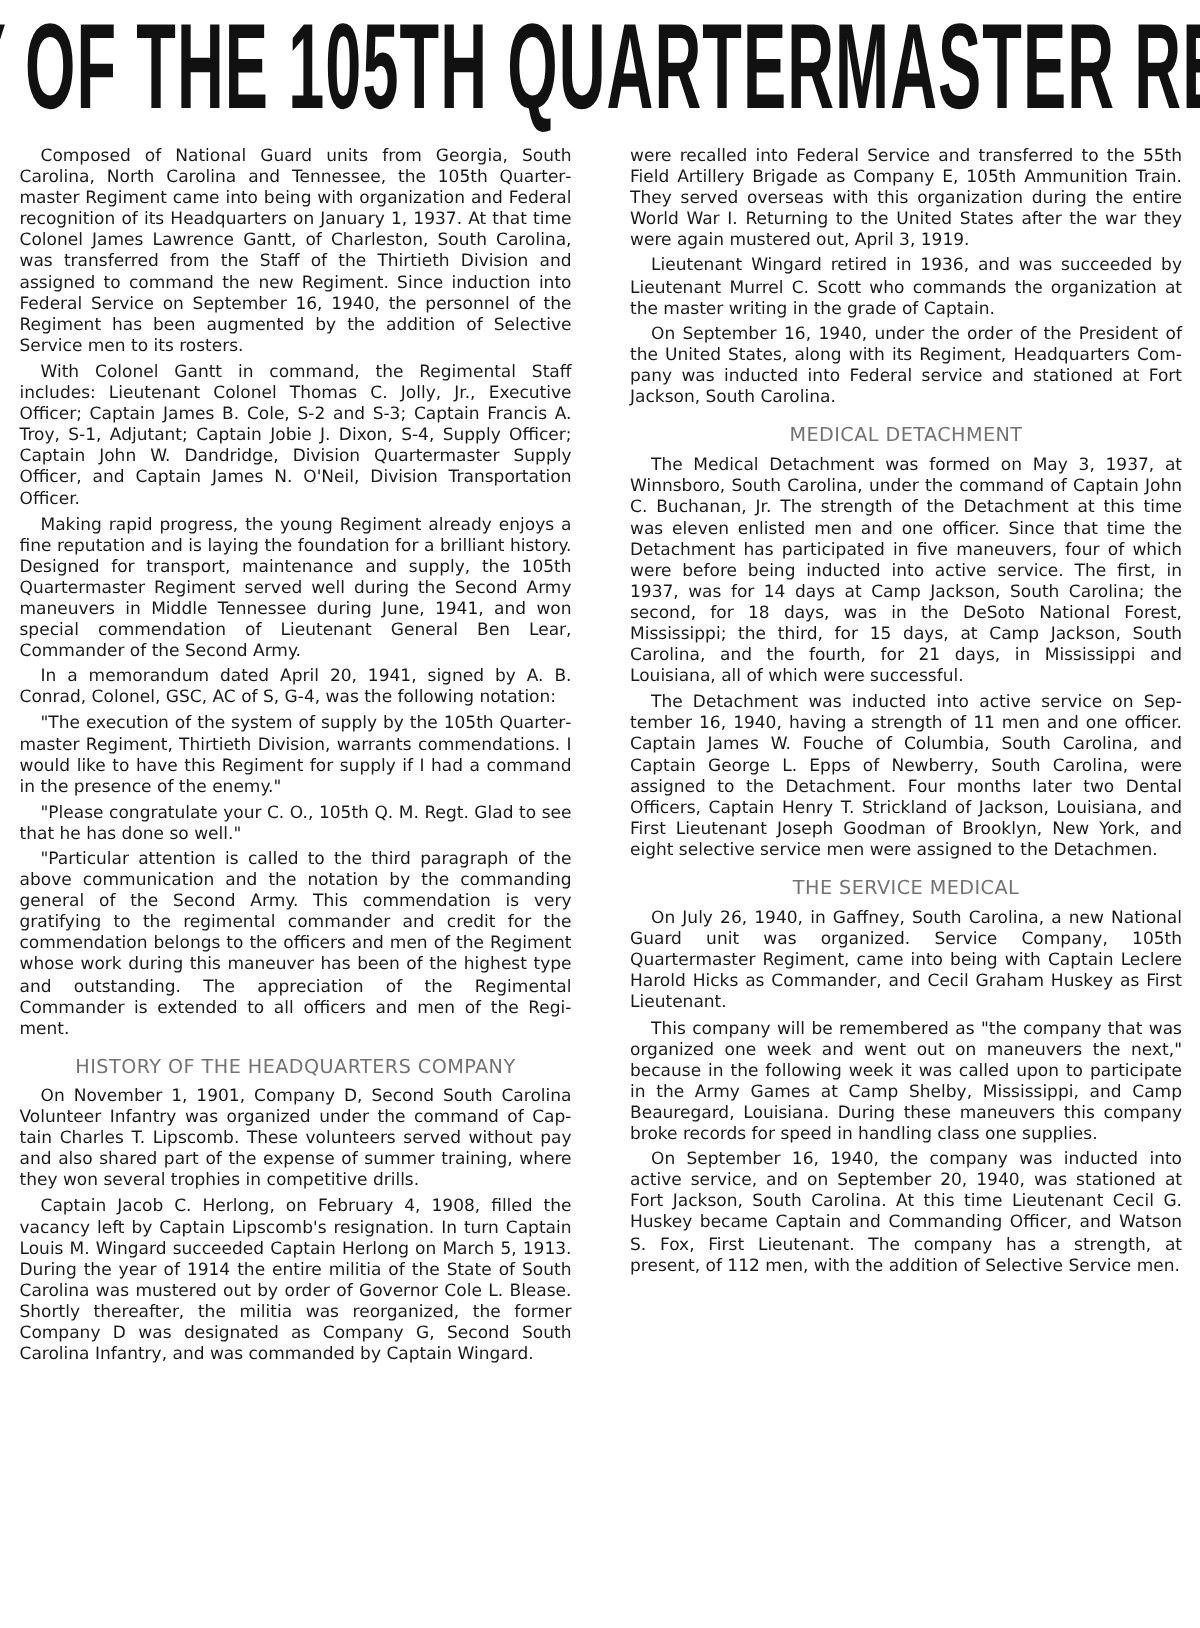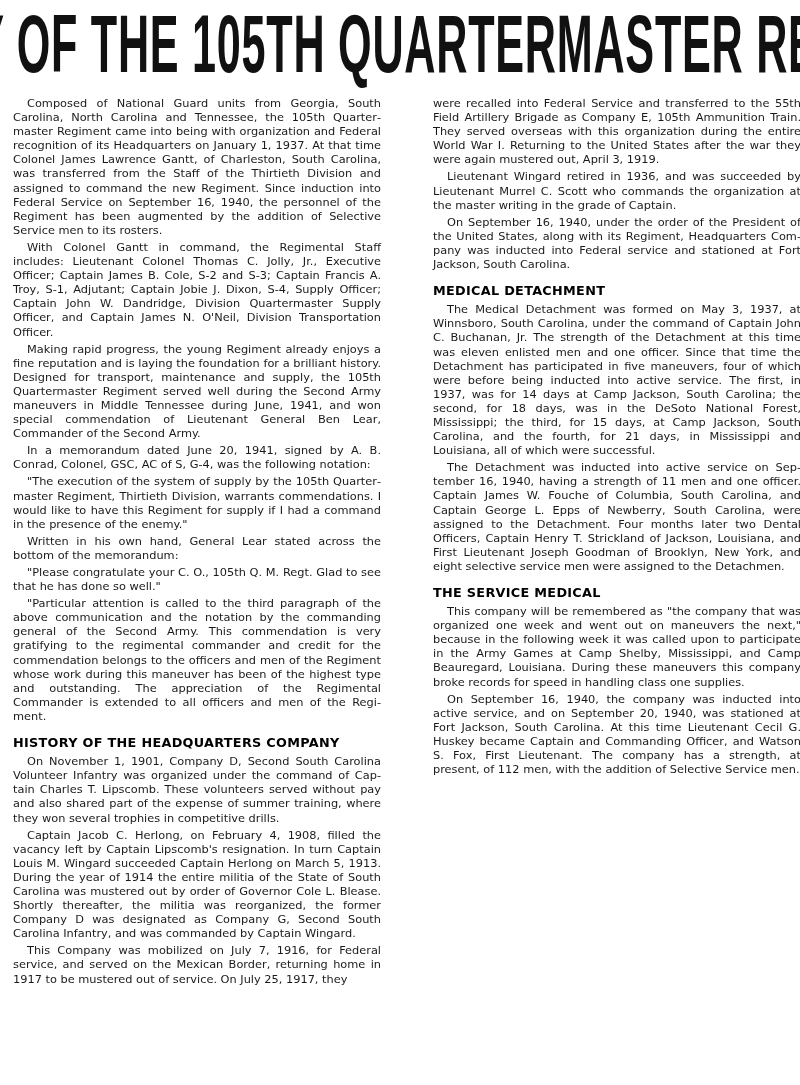--- a/index.html
+++ b/index.html
@@ -12,55 +12,54 @@
     transform: scaleX(0.72); transform-origin: center;
     white-space: nowrap; color: #111;
   }
   .title span { display: inline-block; transform: scaleY(1.35); }
   .col {
     position: absolute; top: 96px; width: 368px;
     font-size: 11.35px; line-height: 14.1px; text-align: justify;
     hyphens: manual;
   }
   .col.left { left: 13px; }
-  .col.right { left: 433px; width: 368px; }
+  .col.right { left: 420px; width: 368px; }
   .col p { margin: 0 0 3px 0; text-indent: 14px; }
   .col h2 {
-    font-size: 12.8px; font-weight: bold; margin: 13px 0 4px 0;
-    letter-spacing: 0.3px; color: #000000;
+    font-size: 12.8px; font-weight: normal; text-align: center; margin: 13px 0 4px 0;
+    letter-spacing: 0.3px; color: #737373;
   }
 </style>
 </head>
 <body>
 
 <div class="title">
     <span>HISTORY OF THE 105TH QUARTERMASTER REGIMENT</span>
   </div>
 
 <div class="col left">
   <p>Composed of National Guard units from Georgia, South Carolina, North Carolina and Tennessee, the 105th Quarter­master Regiment came into being with organization and Federal recognition of its Headquarters on January 1, 1937. At that time Colonel James Lawrence Gantt, of Charleston, South Carolina, was transferred from the Staff of the Thirtieth Divi­sion and assigned to command the new Regiment. Since in­duction into Federal Service on September 16, 1940, the personnel of the Regiment has been augmented by the addi­tion of Selective Service men to its rosters.</p>
   <p>With Colonel Gantt in command, the Regimental Staff includes: Lieutenant Colonel Thomas C. Jolly, Jr., Executive Officer; Captain James B. Cole, S-2 and S-3; Captain Francis A. Troy, S-1, Adjutant; Captain Jobie J. Dixon, S-4, Supply Officer; Captain John W. Dandridge, Division Quartermaster Supply Officer, and Captain James N. O'Neil, Division Trans­portation Officer.</p>
   <p>Making rapid progress, the young Regiment already enjoys a fine reputation and is laying the foundation for a brilliant history. Designed for transport, maintenance and supply, the 105th Quartermaster Regiment served well during the Second Army maneuvers in Middle Tennessee during June, 1941, and won special commendation of Lieutenant General Ben Lear, Commander of the Second Army.</p>
-  <p>In a memorandum dated June 20, 1941, signed by A. B. Conrad, Colonel, GSC, AC of S, G-4, was the following notation:</p>
+  <p>In a memorandum dated April 20, 1941, signed by A. B. Conrad, Colonel, GSC, AC of S, G-4, was the following notation:</p>
   <p>"The execution of the system of supply by the 105th Quarter­master Regiment, Thirtieth Division, warrants commendations. I would like to have this Regiment for supply if I had a com­mand in the presence of the enemy."</p>
-  <p>Written in his own hand, General Lear stated across the bottom of the memorandum:</p>
   <p>"Please congratulate your C. O., 105th Q. M. Regt. Glad to see that he has done so well."</p>
   <p>"Particular attention is called to the third paragraph of the above communication and the notation by the commanding general of the Second Army. This commendation is very gratifying to the regimental commander and credit for the commendation belongs to the officers and men of the Regi­ment whose work during this maneuver has been of the highest type and outstanding. The appreciation of the Regimental Commander is extended to all officers and men of the Regi­ment.</p>
 
   <h2>HISTORY OF THE HEADQUARTERS COMPANY</h2>
   <p>On November 1, 1901, Company D, Second South Carolina Volunteer Infantry was organized under the command of Cap­tain Charles T. Lipscomb. These volunteers served without pay and also shared part of the expense of summer training, where they won several trophies in competitive drills.</p>
   <p>Captain Jacob C. Herlong, on February 4, 1908, filled the vacancy left by Captain Lipscomb's resignation. In turn Cap­tain Louis M. Wingard succeeded Captain Herlong on March 5, 1913. During the year of 1914 the entire militia of the State of South Carolina was mustered out by order of Gov­ernor Cole L. Blease. Shortly thereafter, the militia was re­organized, the former Company D was designated as Company G, Second South Carolina Infantry, and was commanded by Captain Wingard.</p>
-  <p>This Company was mobilized on July 7, 1916, for Federal service, and served on the Mexican Border, returning home in 1917 to be mustered out of service. On July 25, 1917, they</p>
 </div>
 
 <div class="col right">
   <p style="text-indent:0">were recalled into Federal Service and transferred to the 55th Field Artillery Brigade as Company E, 105th Ammunition Train. They served overseas with this organization during the entire World War I. Returning to the United States after the war they were again mustered out, April 3, 1919.</p>
   <p>Lieutenant Wingard retired in 1936, and was succeeded by Lieutenant Murrel C. Scott who commands the organization at the master writing in the grade of Captain.</p>
   <p>On September 16, 1940, under the order of the President of the United States, along with its Regiment, Headquarters Com­pany was inducted into Federal service and stationed at Fort Jackson, South Carolina.</p>
 
   <h2>MEDICAL DETACHMENT</h2>
   <p>The Medical Detachment was formed on May 3, 1937, at Winnsboro, South Carolina, under the command of Captain John C. Buchanan, Jr. The strength of the Detachment at this time was eleven enlisted men and one officer. Since that time the Detachment has participated in five maneuvers, four of which were before being inducted into active service. The first, in 1937, was for 14 days at Camp Jackson, South Caro­lina; the second, for 18 days, was in the DeSoto National Forest, Mississippi; the third, for 15 days, at Camp Jackson, South Carolina, and the fourth, for 21 days, in Mississippi and Louisiana, all of which were successful.</p>
   <p>The Detachment was inducted into active service on Sep­tember 16, 1940, having a strength of 11 men and one officer. Captain James W. Fouche of Columbia, South Carolina, and Captain George L. Epps of Newberry, South Carolina, were assigned to the Detachment. Four months later two Dental Officers, Captain Henry T. Strickland of Jackson, Louisiana, and First Lieutenant Joseph Goodman of Brooklyn, New York, and eight selective service men were assigned to the Detach­men.</p>
 
   <h2>THE SERVICE MEDICAL</h2>
+  <p>On July 26, 1940, in Gaffney, South Carolina, a new Na­tional Guard unit was organized. Service Company, 105th Quartermaster Regiment, came into being with Captain Le­clere Harold Hicks as Commander, and Cecil Graham Huskey as First Lieutenant.</p>
   <p>This company will be remembered as "the company that was organized one week and went out on maneuvers the next," because in the following week it was called upon to participate in the Army Games at Camp Shelby, Mississippi, and Camp Beauregard, Louisiana. During these maneuvers this company broke records for speed in handling class one supplies.</p>
   <p>On September 16, 1940, the company was inducted into active service, and on September 20, 1940, was stationed at Fort Jackson, South Carolina. At this time Lieutenant Cecil G. Huskey became Captain and Commanding Officer, and Watson S. Fox, First Lieutenant. The company has a strength, at present, of 112 men, with the addition of Selective Service men.</p>
 </div>
 
 </body></html>

